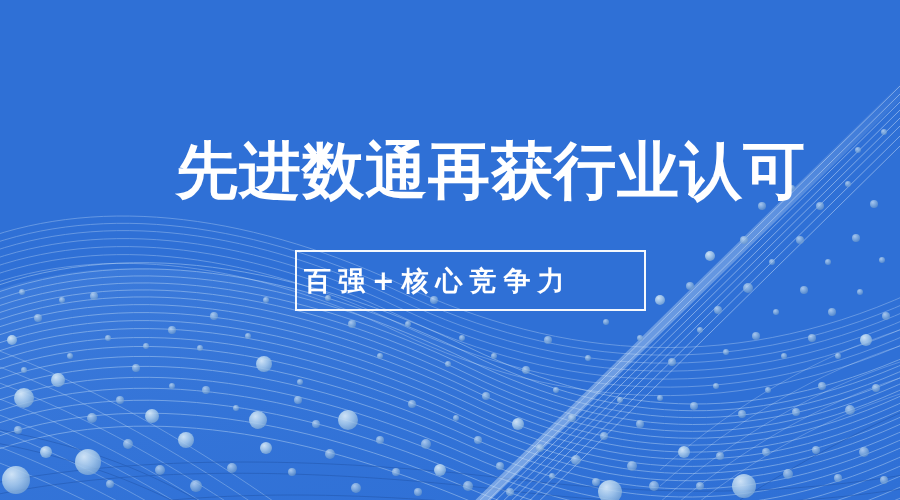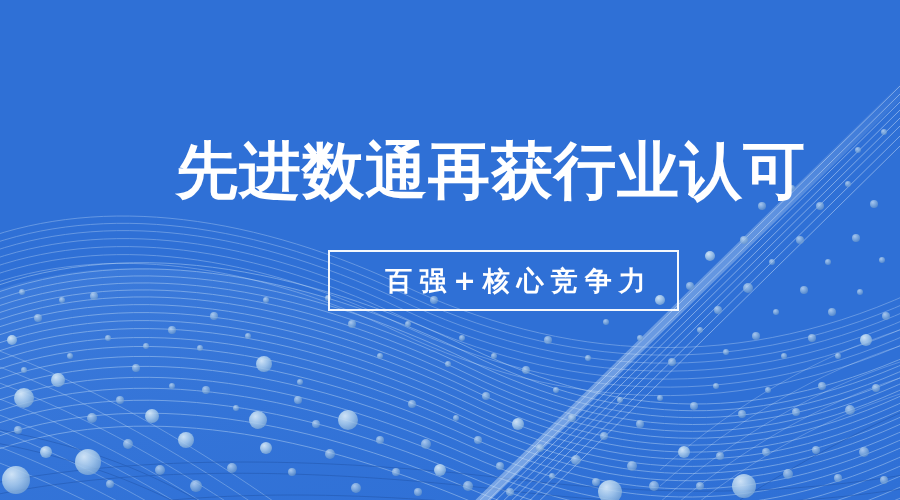--- a/index.html
+++ b/index.html
@@ -38,30 +38,29 @@
     color: #ffffff;
     font-family: "DejaVu Serif", "Liberation Serif", serif;
     font-weight: bold;
     font-size: 62px;
     line-height: 74px;
     letter-spacing: 1px;
     white-space: nowrap;
   }
   #subtitle-box {
     position: absolute;
-    left: 287px;
+    left: 254px;
     top: 250px;
     width: 351px;
     height: 61px;
     box-sizing: border-box;
     border: 2px solid rgba(255,255,255,0.95);
     display: flex;
     align-items: center;
-    justify-content: center;
-    padding-left: 24px;
+    justify-content: flex-start;
   }
   #subtitle {
     color: #ffffff;
     font-family: "DejaVu Serif", "Liberation Serif", serif;
     font-weight: bold;
     font-size: 27px;
     letter-spacing: 7px;
     text-indent: 7px;
     white-space: nowrap;
   }

